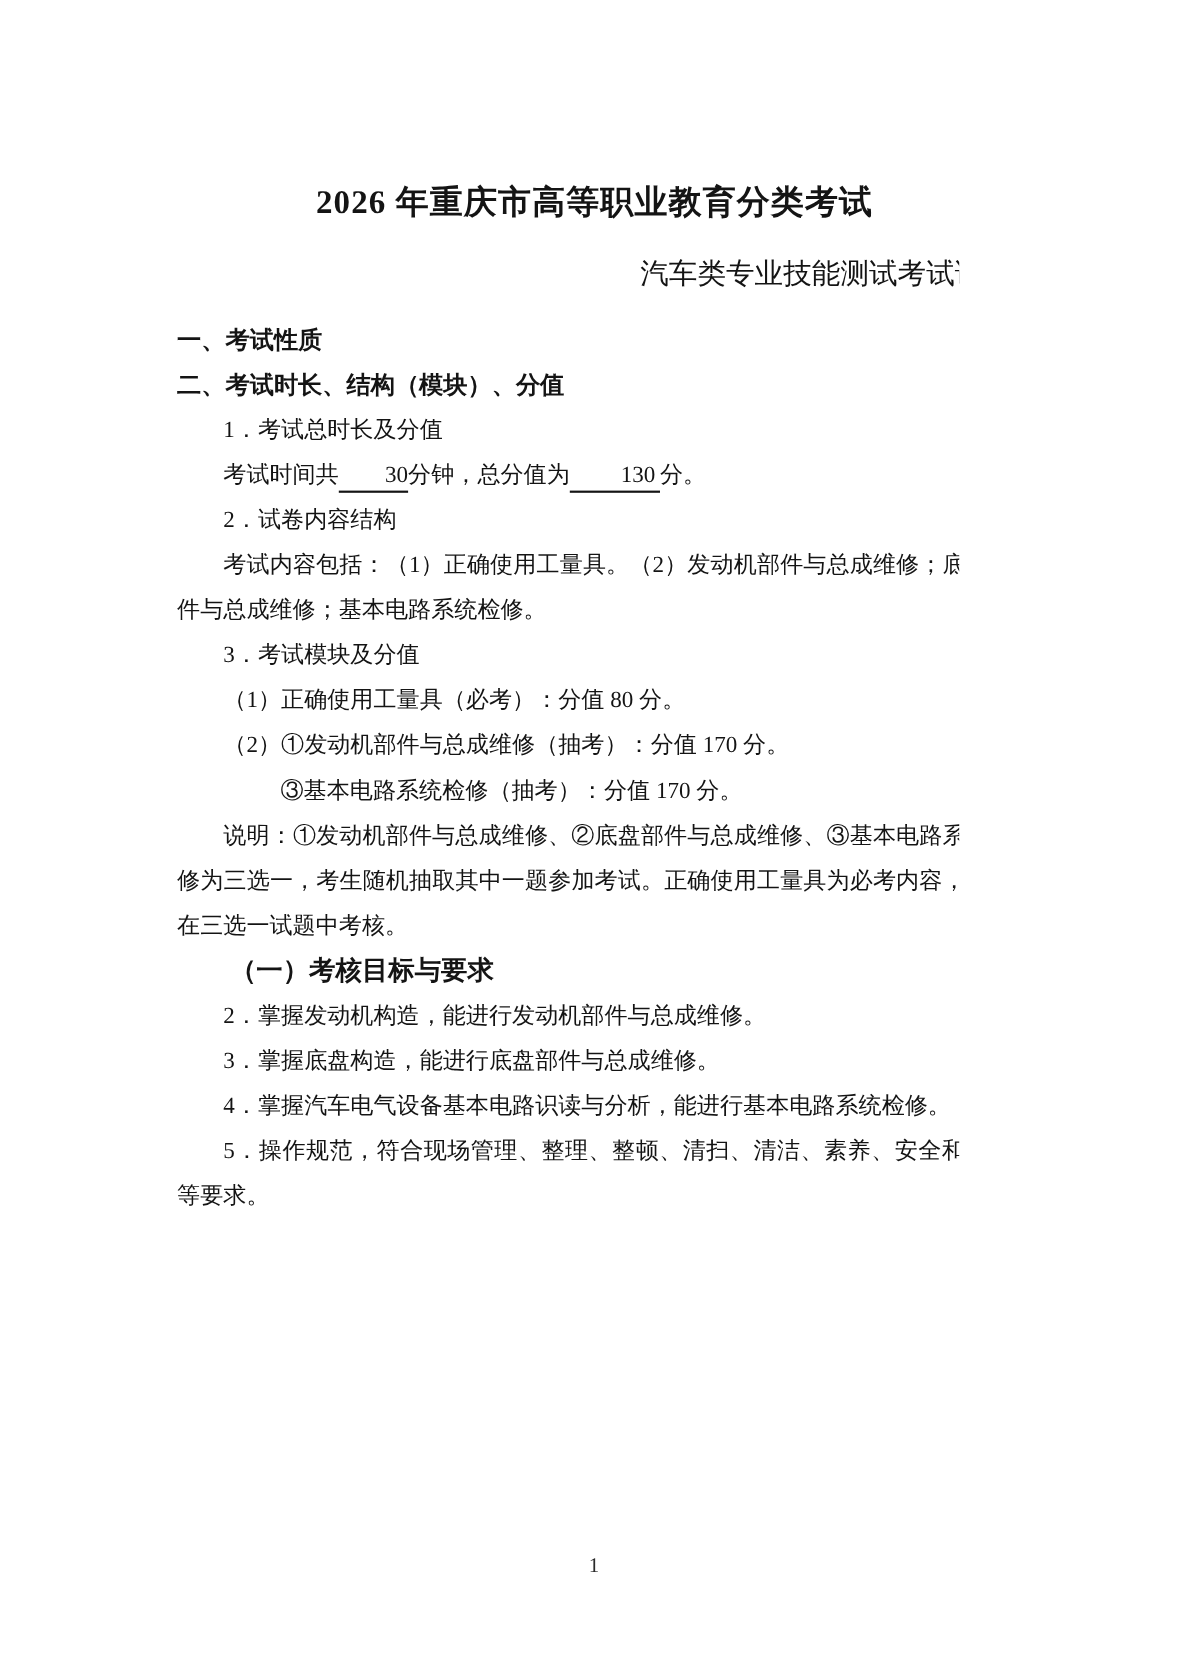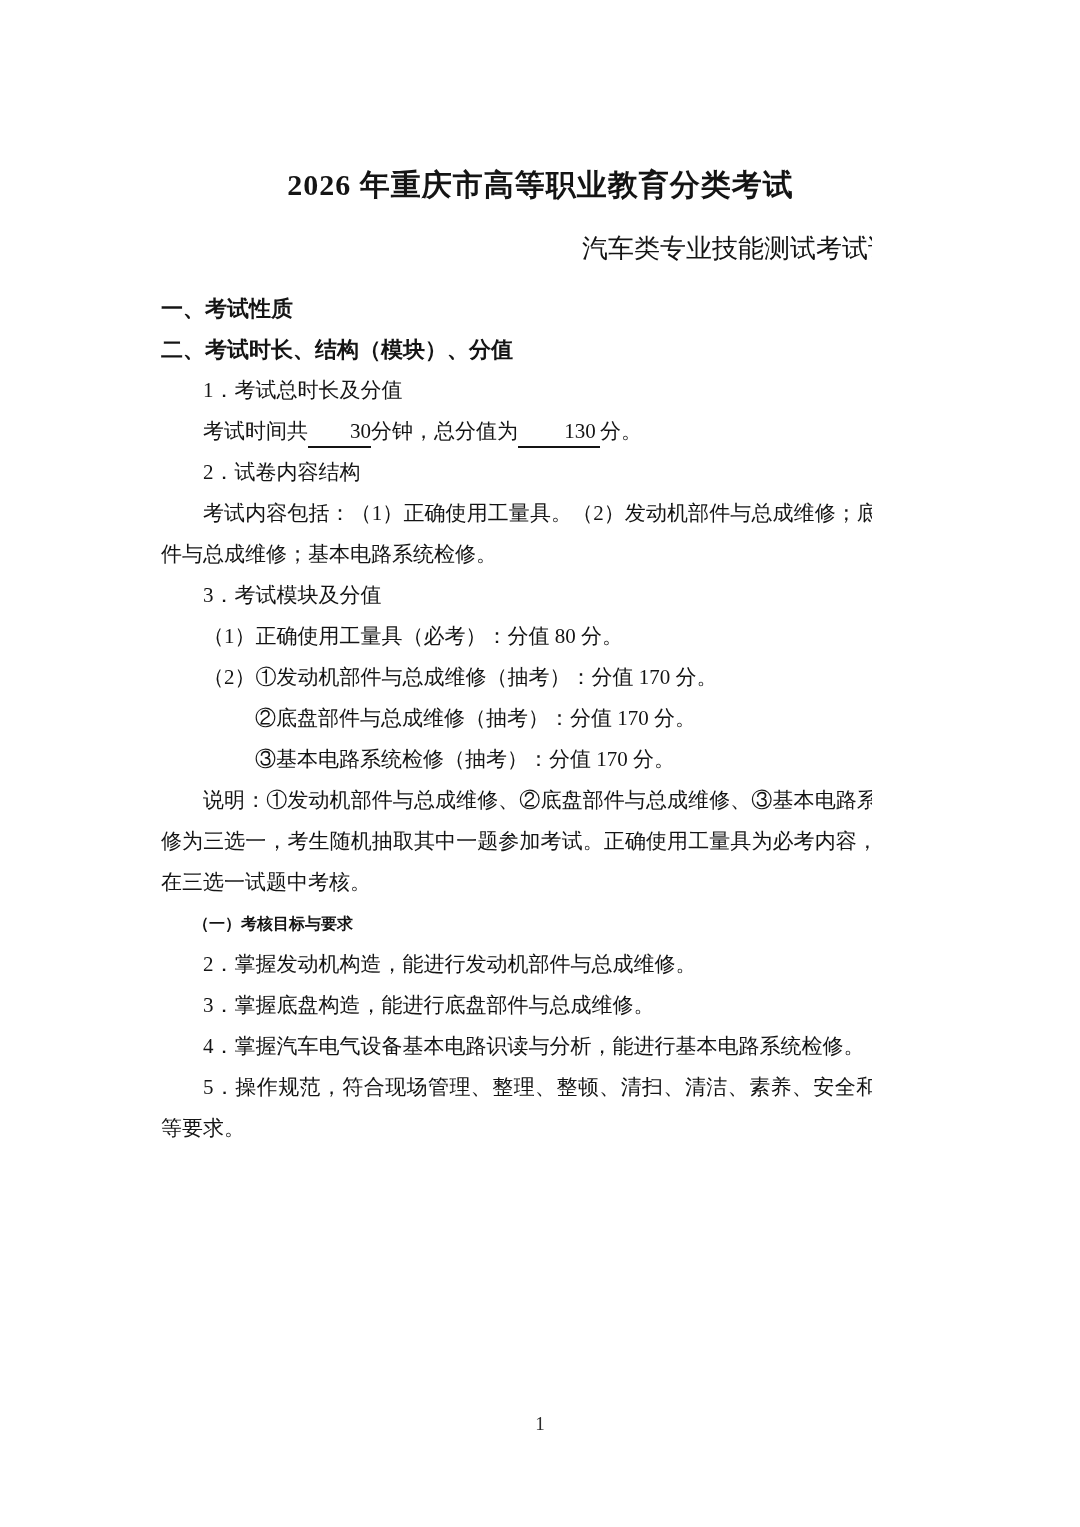--- a/index.html
+++ b/index.html
@@ -48,21 +48,21 @@
   }
   .h-section {
     font-family: "Liberation Sans", sans-serif;
     font-size: 22px;
     font-weight: bold;
     line-height: 41px;
     text-align: left;
   }
   .h-sub {
     font-family: "Liberation Sans", sans-serif;
-    font-size: 16px;
+    font-size: 24px;
     font-weight: bold;
     line-height: 41px;
     text-indent: 2em;
   }
   .para {
     font-family: "Liberation Serif", serif;
     font-size: 21px;
     line-height: 41px;
     text-align: justify;
     text-indent: 2em;
@@ -127,21 +127,20 @@
       <div class="line-2em">2．试卷内容结构</div>
 
       <div class="para">考试内容包括：（1）正确使用工量具。（2）发动机部件与总成维修；底盘部件与总成维修；基本电路系统检修。</div>
 
       <div class="line-2em">3．考试模块及分值</div>
 
       <div class="line-2em">（1）正确使用工量具（必考）：分值 80 分。</div>
 
       <div class="line-2em">（2）①发动机部件与总成维修（抽考）：分值 170 分。</div>
 
-      <div class="line-circle">②底盘部件与总成维修（抽考）：分值 170 分。</div>
 
       <div class="line-circle">③基本电路系统检修（抽考）：分值 170 分。</div>
 
       <div class="para">说明：①发动机部件与总成维修、②底盘部件与总成维修、③基本电路系统检修为三选一，考生随机抽取其中一题参加考试。正确使用工量具为必考内容，融合在三选一试题中考核。</div>
 
 
 
       <div class="h-sub">（一）考核目标与要求</div>
 
 

